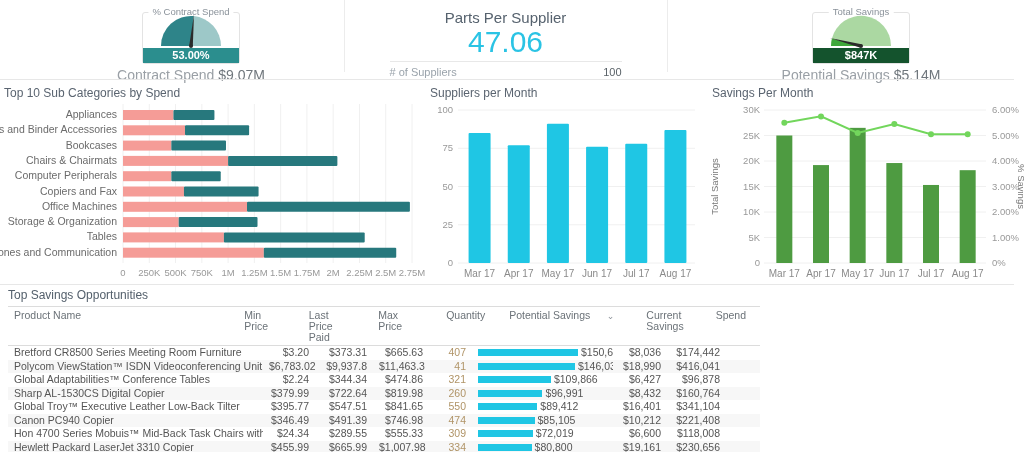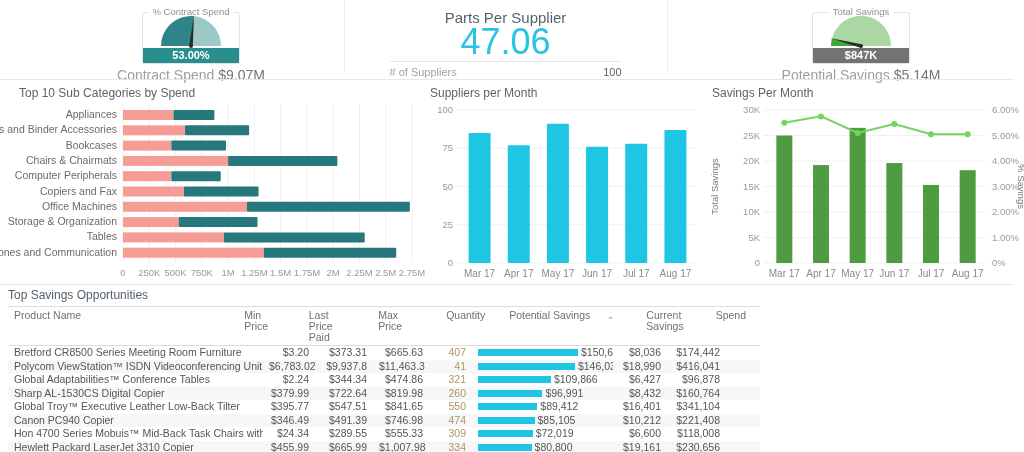--- a/index.html
+++ b/index.html
@@ -16,21 +16,21 @@
   .gauge-band{position:absolute;left:0;bottom:0;width:100%;height:15px;color:#fff;
        font-size:11px;font-weight:bold;text-align:center;line-height:15px;}
   .gauge-sub{position:absolute;top:54px;width:160px;left:50%;transform:translateX(-50%);
        text-align:center;font-size:14px;color:#9aa0a6;white-space:nowrap;}
   .gauge-sub b{color:#6f767c;font-weight:normal;}
 
   
   .kpi{position:absolute;left:344px;top:0;width:323px;height:78px;display:flex;
        flex-direction:column;align-items:center;justify-content:flex-end;}
   .kpi-title{font-size:15px;color:#56626e;}
-  .kpi-value{font-size:36px;color:#2ac3e4;line-height:32px;}
+  .kpi-value{font-size:30px;color:#2ac3e4;line-height:32px;}
   .kpi-div{width:232px;height:1px;background:#e8e8e8;margin:3px 0 4px;}
   .kpi-row{width:232px;display:flex;justify-content:space-between;font-size:11px;}
   .kpi-row .lbl{color:#9aa3ab;}
   .kpi-row .val{color:#5a6268;}
 
   .chart-title{position:absolute;font-size:12px;color:#5a6470;}
   svg text{font-family:"Liberation Sans",sans-serif;}
 
   
   .tbl{position:absolute;left:8px;top:288px;width:752px;}
@@ -76,31 +76,31 @@
 </div>
 
 <div class="gauge-card" style="left:812px;top:12px;">
   <span class="gauge-title">Total Savings</span>
   <svg id="gauge2" class="abs" style="left:0;top:1px;" width="96" height="34" viewBox="0 0 96 34">
       <path d="M48,32 L18.0,32.0 A30,30 0 0 1 18.9,24.5 Z" fill="#3fa83b"></path>
       <path d="M48,32 L18.9,24.5 A30,30 0 0 1 78.0,32.0 Z" fill="#abd8a2"></path>
       <polygon points="17.005338843883806,24.041923610724645 47.55235820310326,33.74344969003153 48.44764179689674,30.256550309968464" fill="#2b2b2b"></polygon>
       <circle cx="48" cy="32" r="2" fill="#2b2b2b"></circle>
     </svg>
-  <div class="gauge-band" id="band2" style="background: #737373;">$847K</div>
+  <div class="gauge-band" id="band2" style="background: #14532d;">$847K</div>
   <div class="gauge-sub">
     <span>Potential Savings</span>&nbsp;<b>$5.14M</b>
   </div>
 </div>
 
 <div class="vr" style="left:344px;"></div>
 <div class="vr" style="left:667px;"></div>
 <div class="hr" style="top:79px;"></div>
 
-<div class="chart-title" style="left:19px;top:86px;">Top 10 Sub Categories by Spend</div>
+<div class="chart-title" style="left:4px;top:86px;">Top 10 Sub Categories by Spend</div>
 <svg id="chartA" class="abs" style="left:0;top:96px;" width="428" height="186" viewBox="0 0 428 186">
     <line x1="123" y1="8" x2="123" y2="167" stroke="#f0f0f0" stroke-width="1"></line>
     <text x="123" y="180" text-anchor="middle" font-size="9.5" fill="#999">0</text>
     <line x1="149.27272727272728" y1="8" x2="149.27272727272728" y2="167" stroke="#f0f0f0" stroke-width="1"></line>
     <text x="149.27272727272728" y="180" text-anchor="middle" font-size="9.5" fill="#999">250K</text>
     <line x1="175.54545454545456" y1="8" x2="175.54545454545456" y2="167" stroke="#f0f0f0" stroke-width="1"></line>
     <text x="175.54545454545456" y="180" text-anchor="middle" font-size="9.5" fill="#999">500K</text>
     <line x1="201.8181818181818" y1="8" x2="201.8181818181818" y2="167" stroke="#f0f0f0" stroke-width="1"></line>
     <text x="201.8181818181818" y="180" text-anchor="middle" font-size="9.5" fill="#999">750K</text>
     <line x1="228.0909090909091" y1="8" x2="228.0909090909091" y2="167" stroke="#f0f0f0" stroke-width="1"></line>

